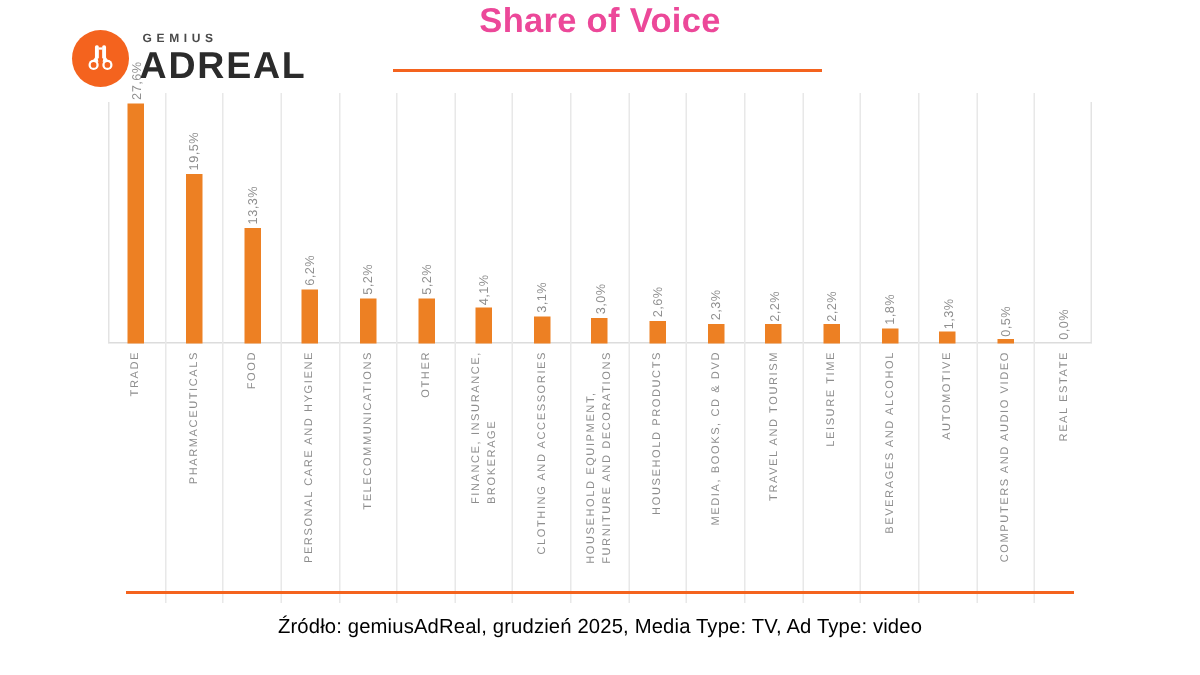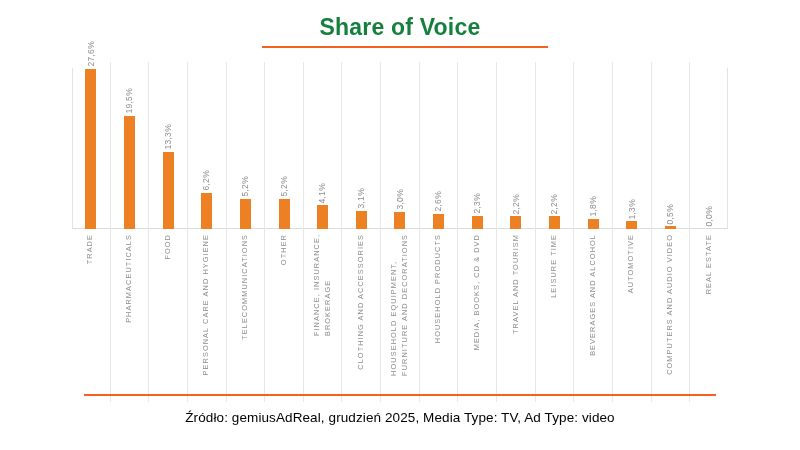--- a/index.html
+++ b/index.html
@@ -58,25 +58,25 @@
     font-size: 25px;
     letter-spacing: 1.2px;
     color: #2b2b2b;
     font-weight: 700;
   }
 
   .title {
     position: absolute;
     left: 0;
     right: 0;
-    top: 14px;
+    top: 0;
     text-align: center;
     font-size: 23px;
     font-weight: 700;
-    color: #15803d;
+    color: #ec4899;
     letter-spacing: 0.2px;
   }
   .title-rule {
     position: absolute;
     left: 262px;
     width: 286px;
     top: 46px;
     height: 2px;
     background: #F4631E;
   }
@@ -182,20 +182,43 @@
     font-size: 13.5px;
     color: #000000;
     letter-spacing: 0.1px;
   }
 </style>
 </head>
 <body>
 
 <div class="slide">
 
+  <div class="logo-block">
+    <div class="logo-mark">
+      <svg width="24" height="24" viewBox="0 0 24 24" aria-hidden="true">
+        <g fill="#ffffff">
+          <rect x="8.3" y="3.2" width="2.6" height="9" rx="1.1"></rect>
+          <rect x="13.1" y="3.2" width="2.6" height="9" rx="1.1"></rect>
+          <path d="M9.6 9.5 L6.3 14.2 L10.6 14.2 Z"></path>
+          <path d="M14.4 9.5 L17.7 14.2 L13.4 14.2 Z"></path>
+          <circle cx="7.4" cy="16.3" r="3.4"></circle>
+          <circle cx="16.6" cy="16.3" r="3.4"></circle>
+          <rect x="10.8" y="4.6" width="2.4" height="1.5"></rect>
+        </g>
+        <g fill="#F4631E">
+          <circle cx="7.4" cy="16.3" r="1.9"></circle>
+          <circle cx="16.6" cy="16.3" r="1.9"></circle>
+        </g>
+      </svg>
+    </div>
+    <div class="logo-text">
+      <div class="logo-top">GEMIUS</div>
+      <div class="logo-bottom">ADREAL</div>
+    </div>
+  </div>
 
   <div class="title">Share of Voice</div>
   <div class="title-rule"></div>
 
   <div class="chart">
     <div class="plot"></div>
     <div class="cols" id="cols">
         <div class="col">
           <div class="bar-wrap">
             <div class="bar-value">27,6%</div>

